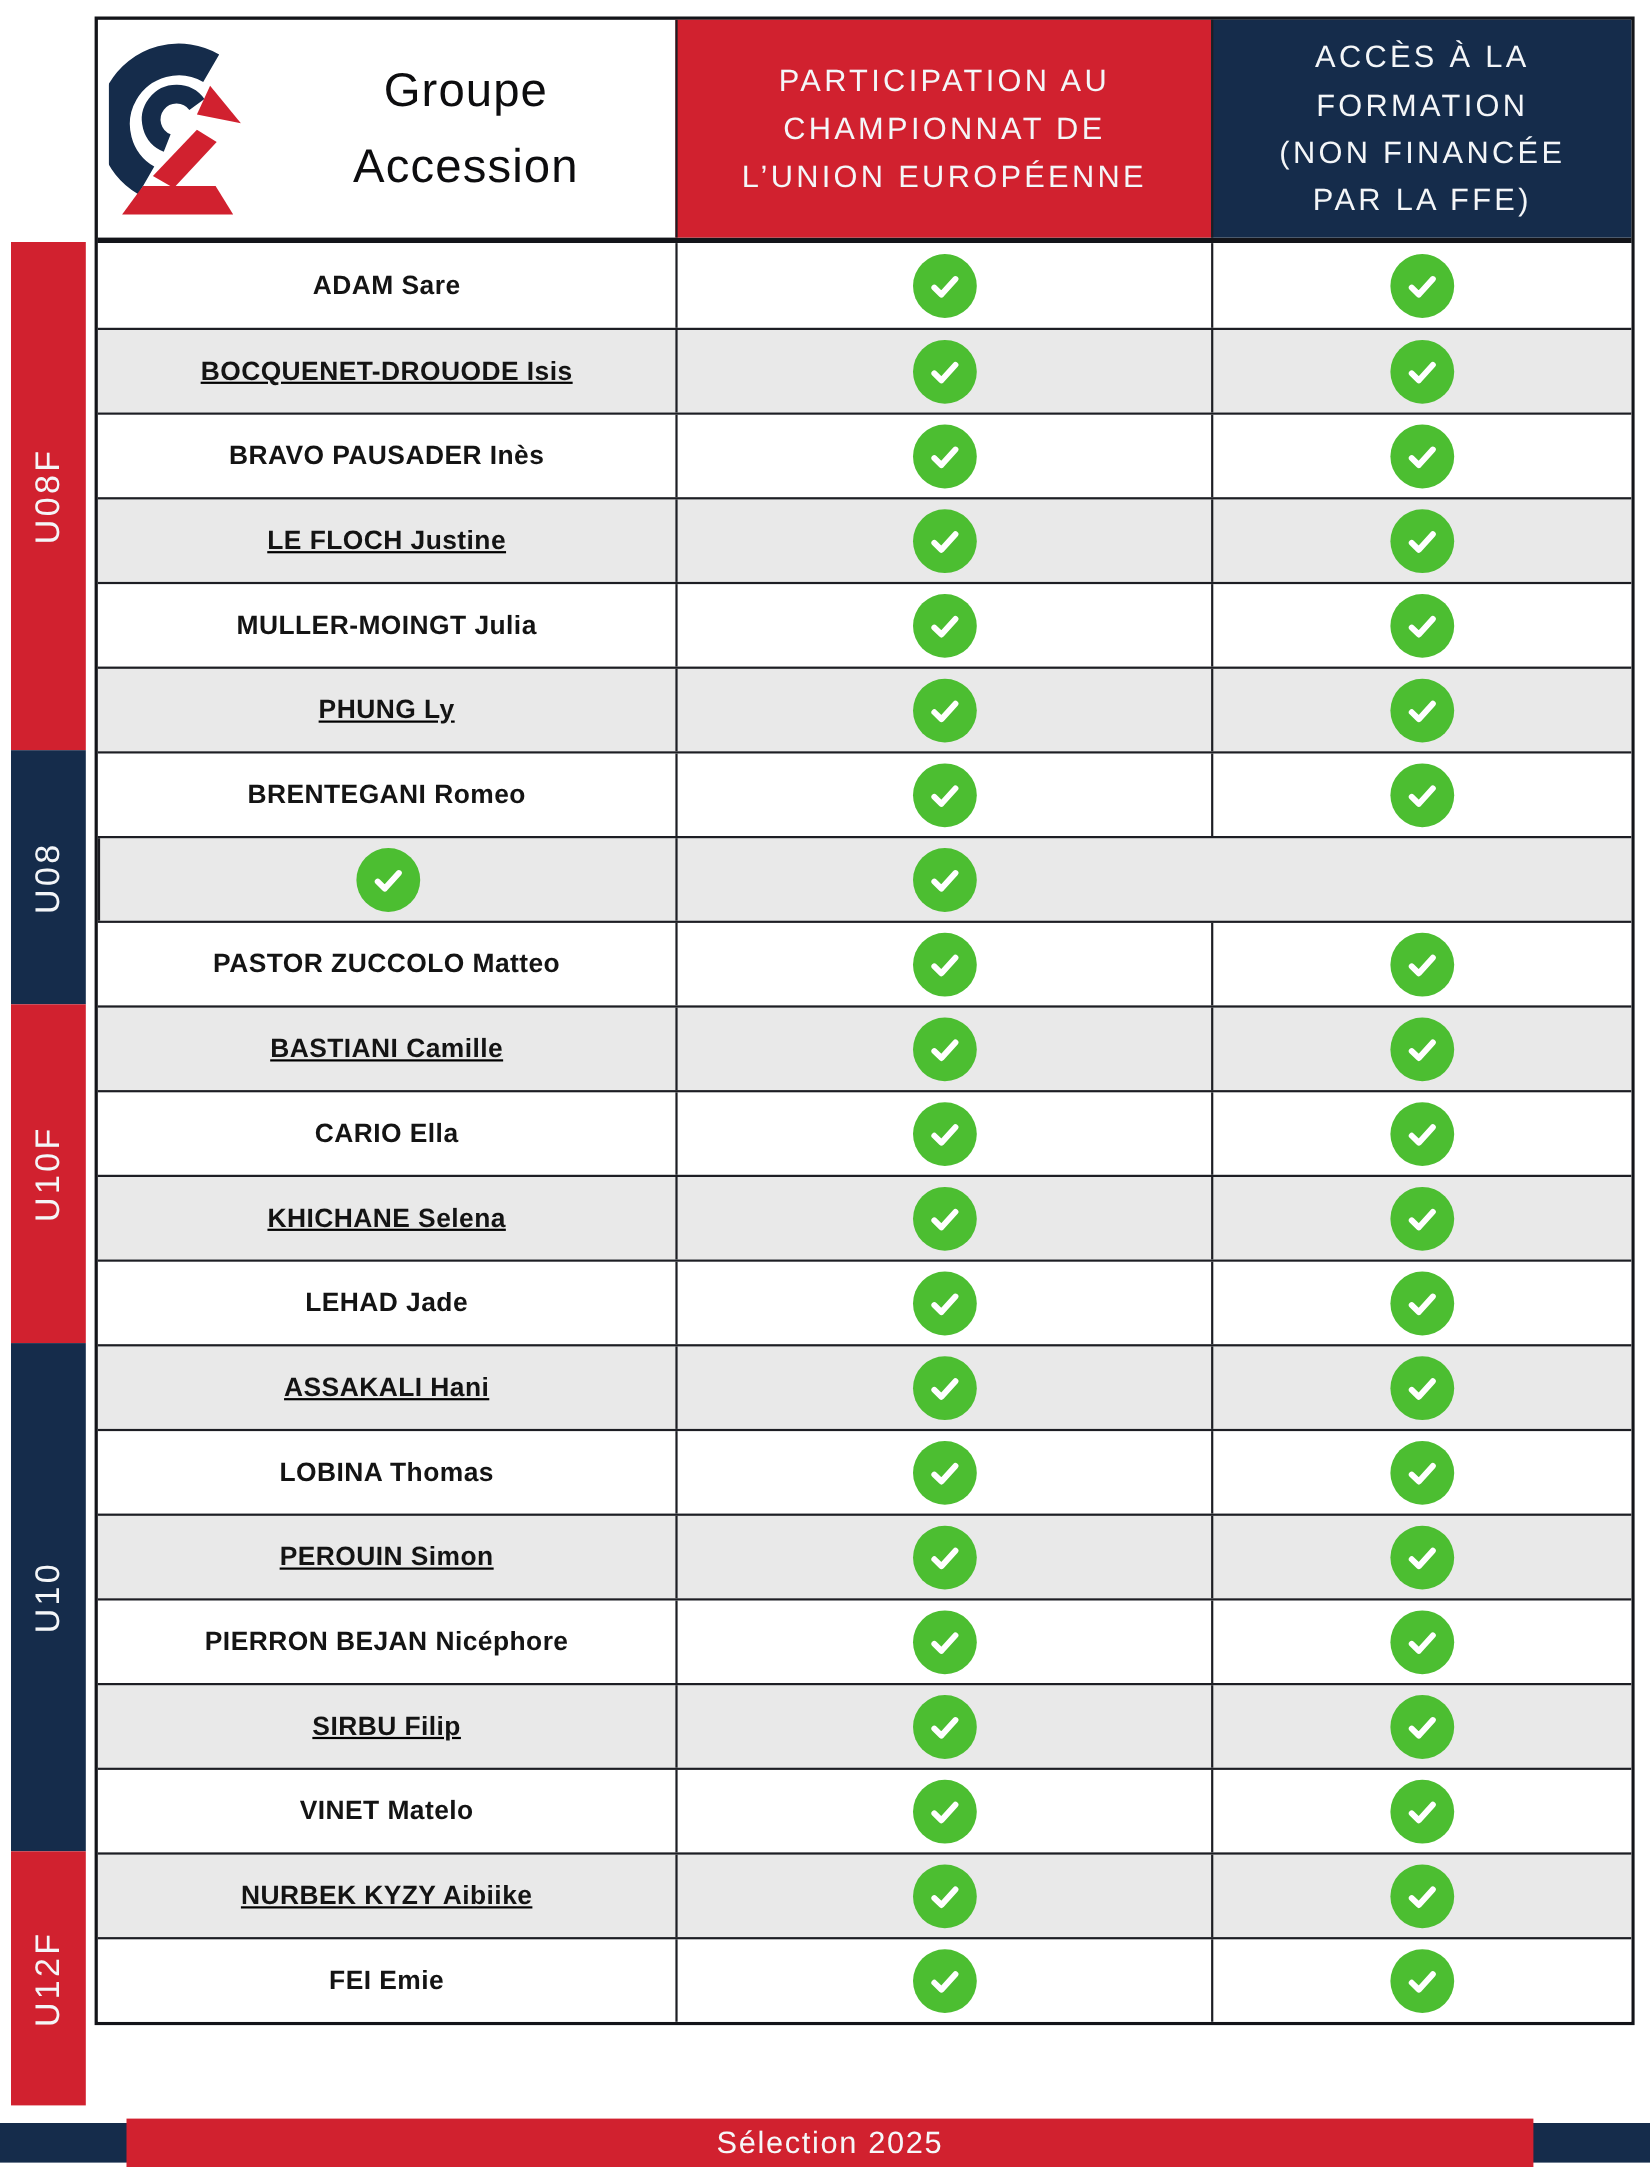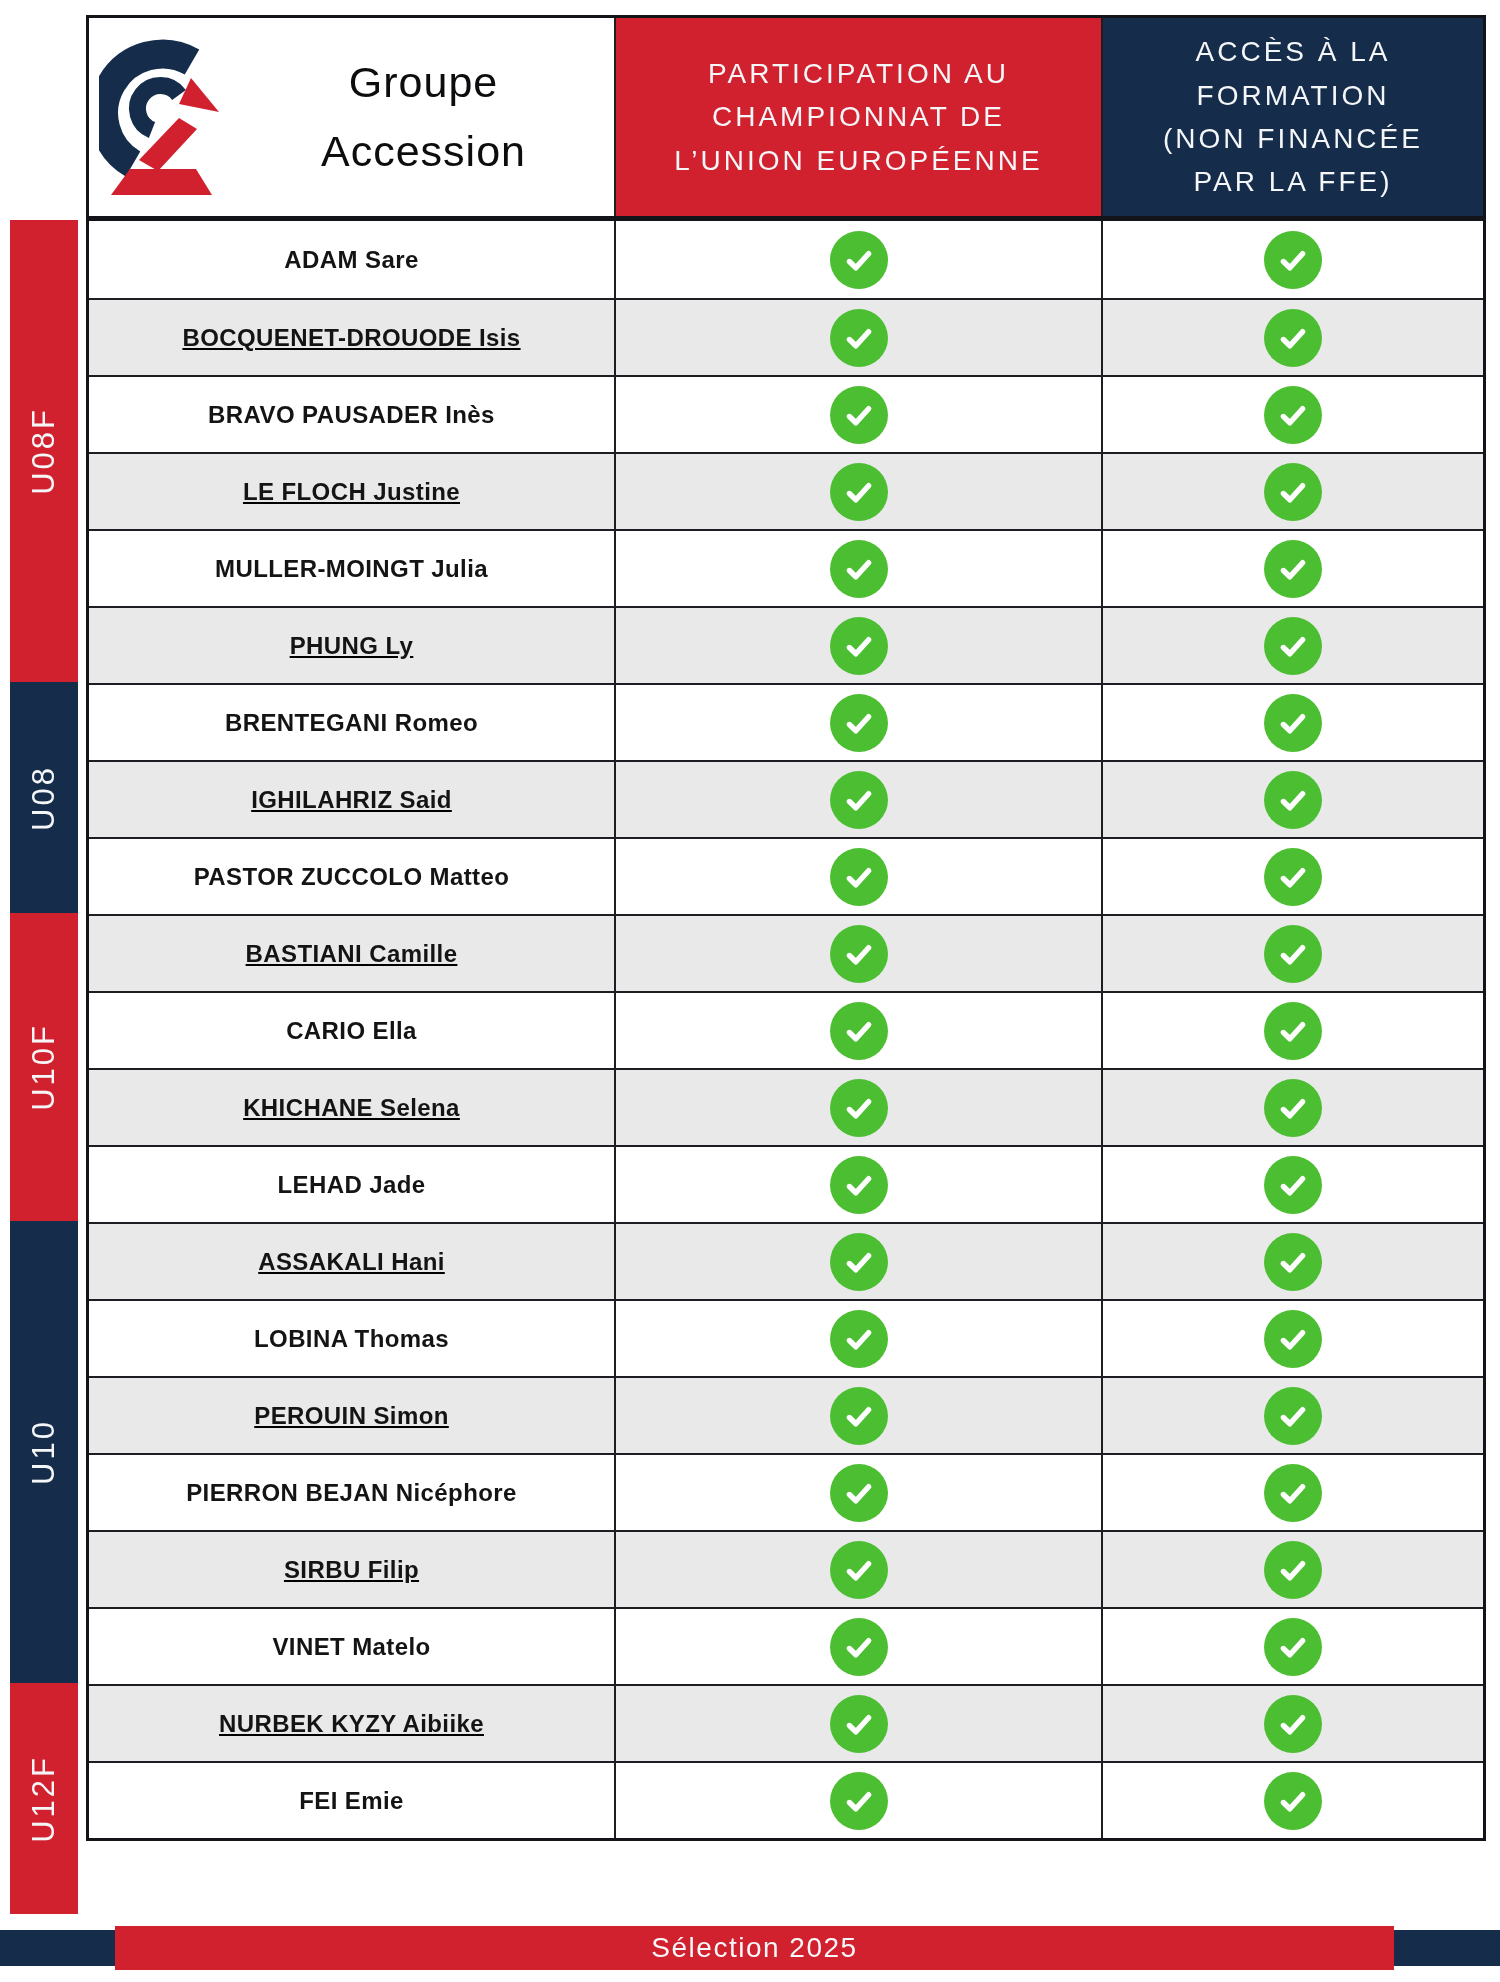--- a/index.html
+++ b/index.html
@@ -234,21 +234,20 @@
           </div>
           <div class="cell check-cell colsep">
             <span class="check-circle">
               <svg viewBox="0 0 24 24" width="36" height="36">
                 <path d="M5.6 13l4.3 4.2 8.5-9.4" fill="none" stroke="#ffffff" stroke-width="3.6" stroke-linecap="round" stroke-linejoin="round"></path>
               </svg>
             </span>
           </div>
         </div>
         <div class="row alt">
-          <div class="cell name-cell">IGHILAHRIZ Said</div>
           <div class="cell check-cell colsep">
             <span class="check-circle">
               <svg viewBox="0 0 24 24" width="36" height="36">
                 <path d="M5.6 13l4.3 4.2 8.5-9.4" fill="none" stroke="#ffffff" stroke-width="3.6" stroke-linecap="round" stroke-linejoin="round"></path>
               </svg>
             </span>
           </div>
           <div class="cell check-cell colsep">
             <span class="check-circle">
               <svg viewBox="0 0 24 24" width="36" height="36">

